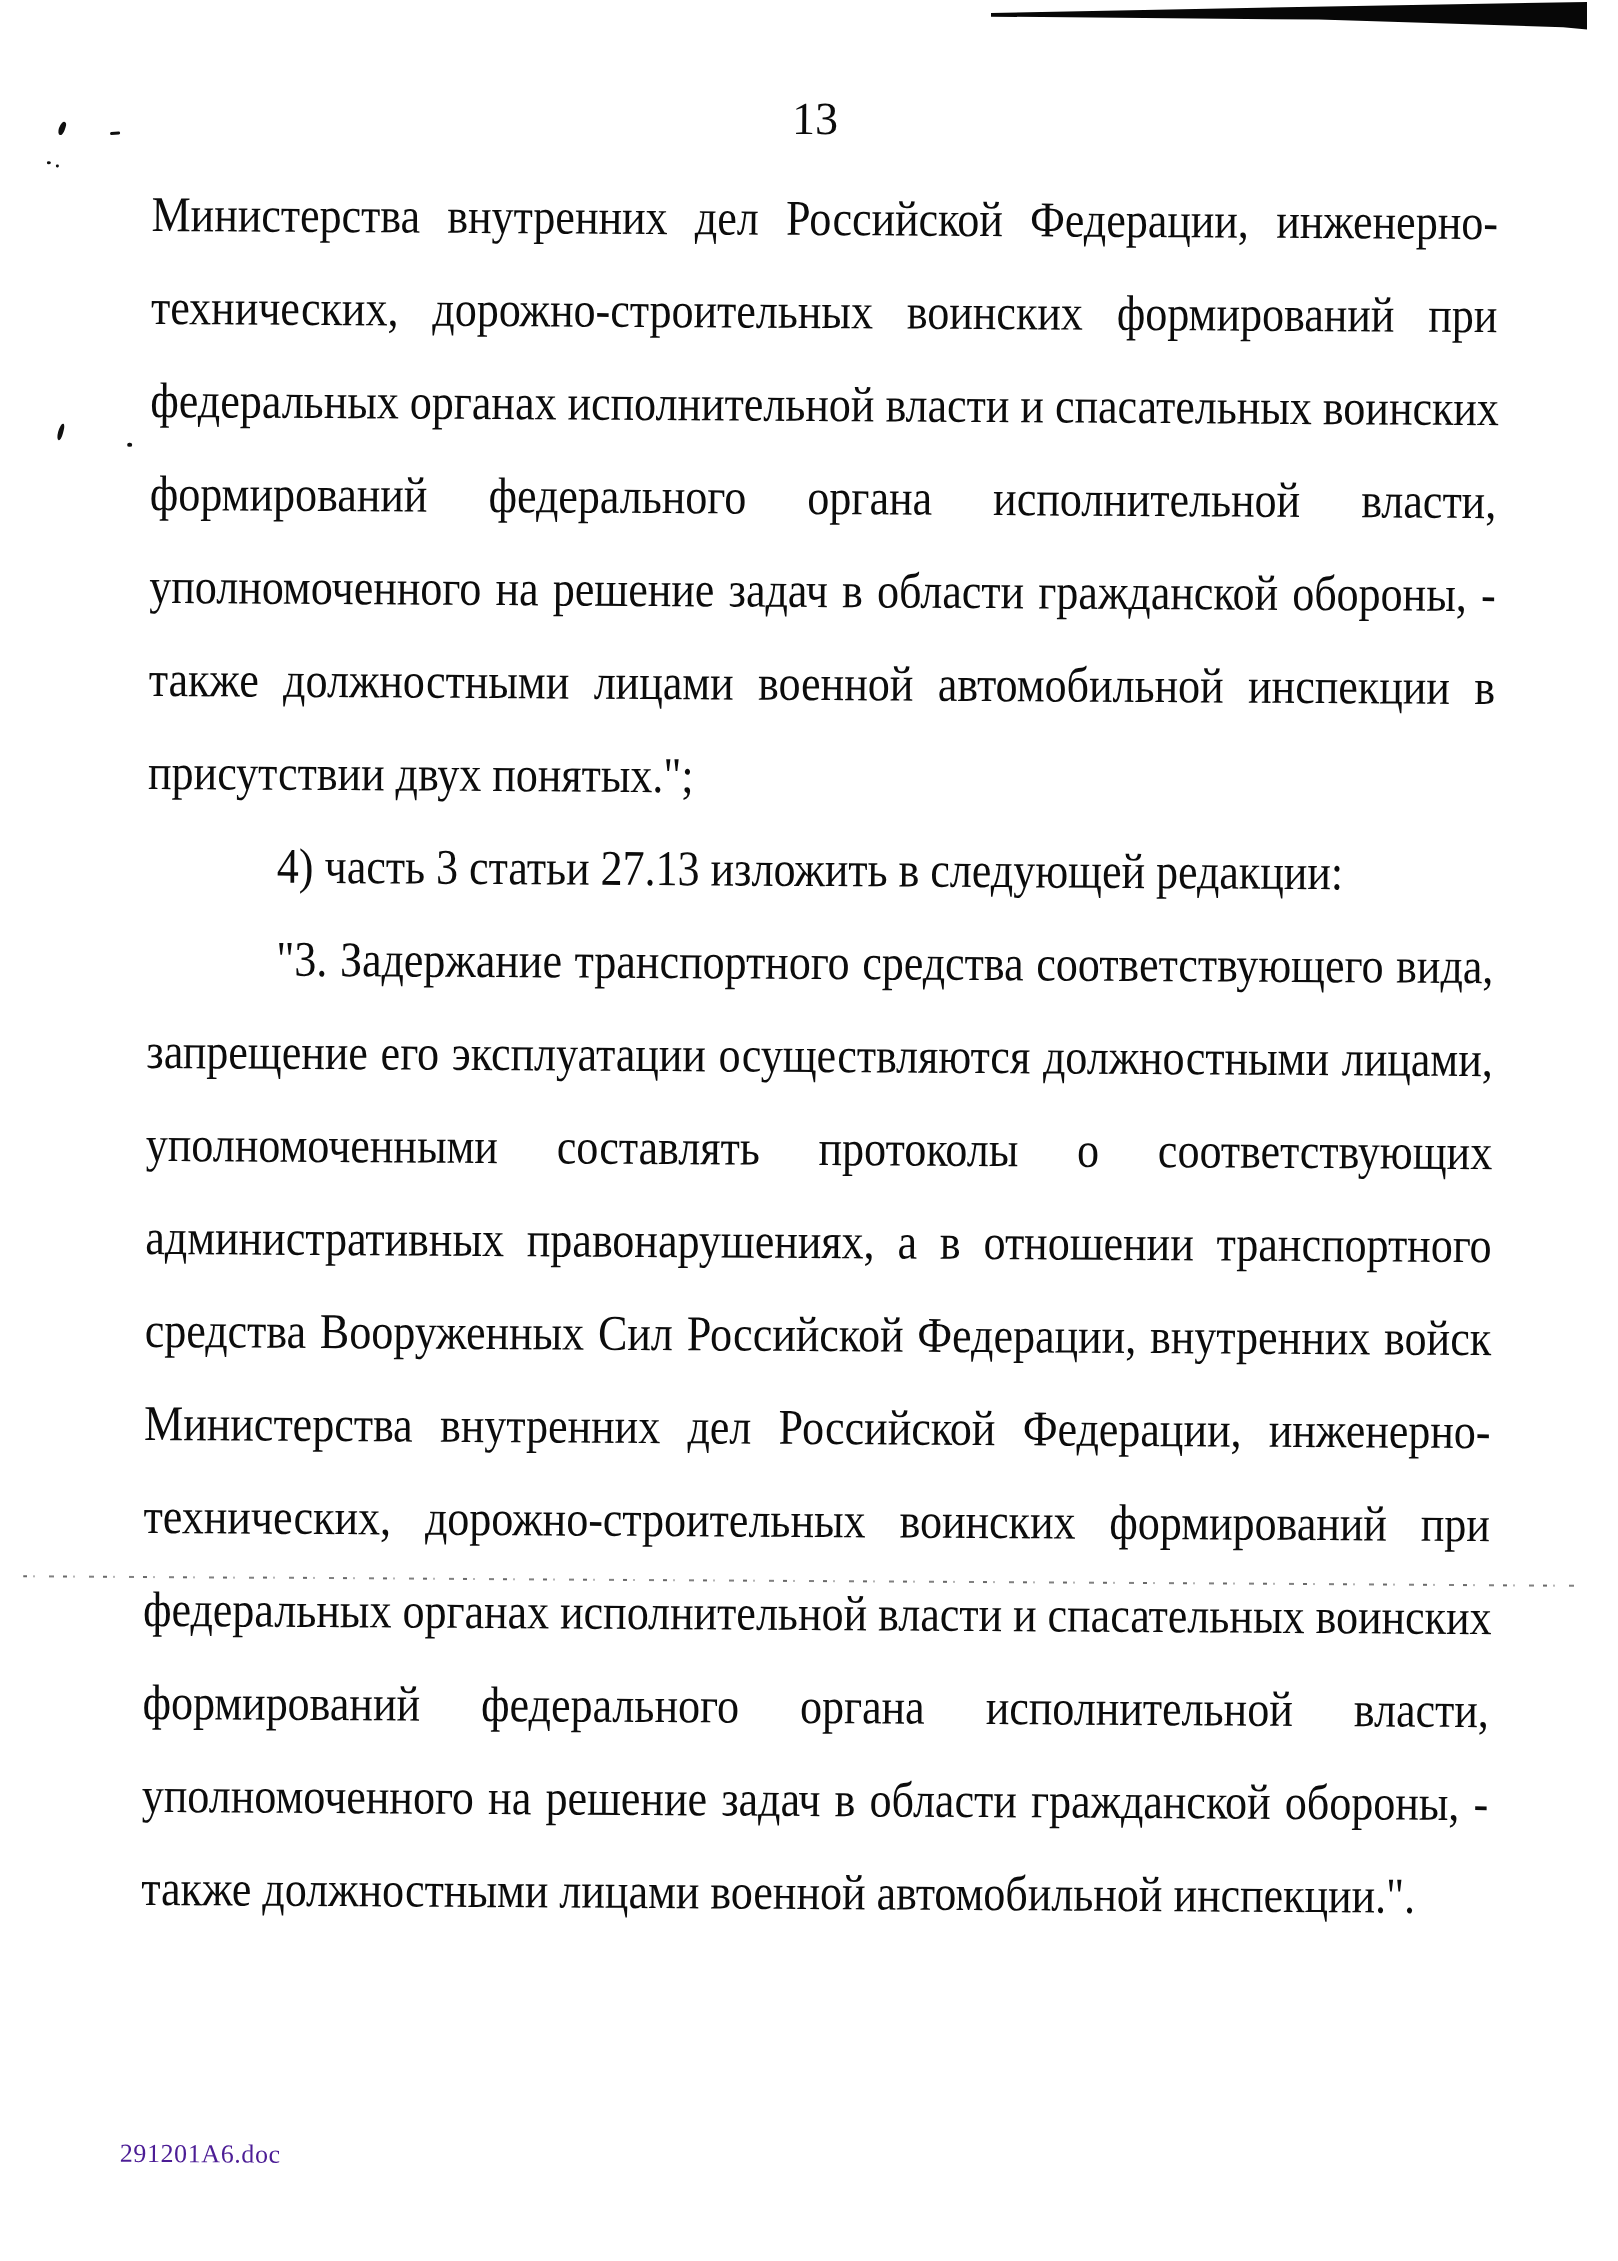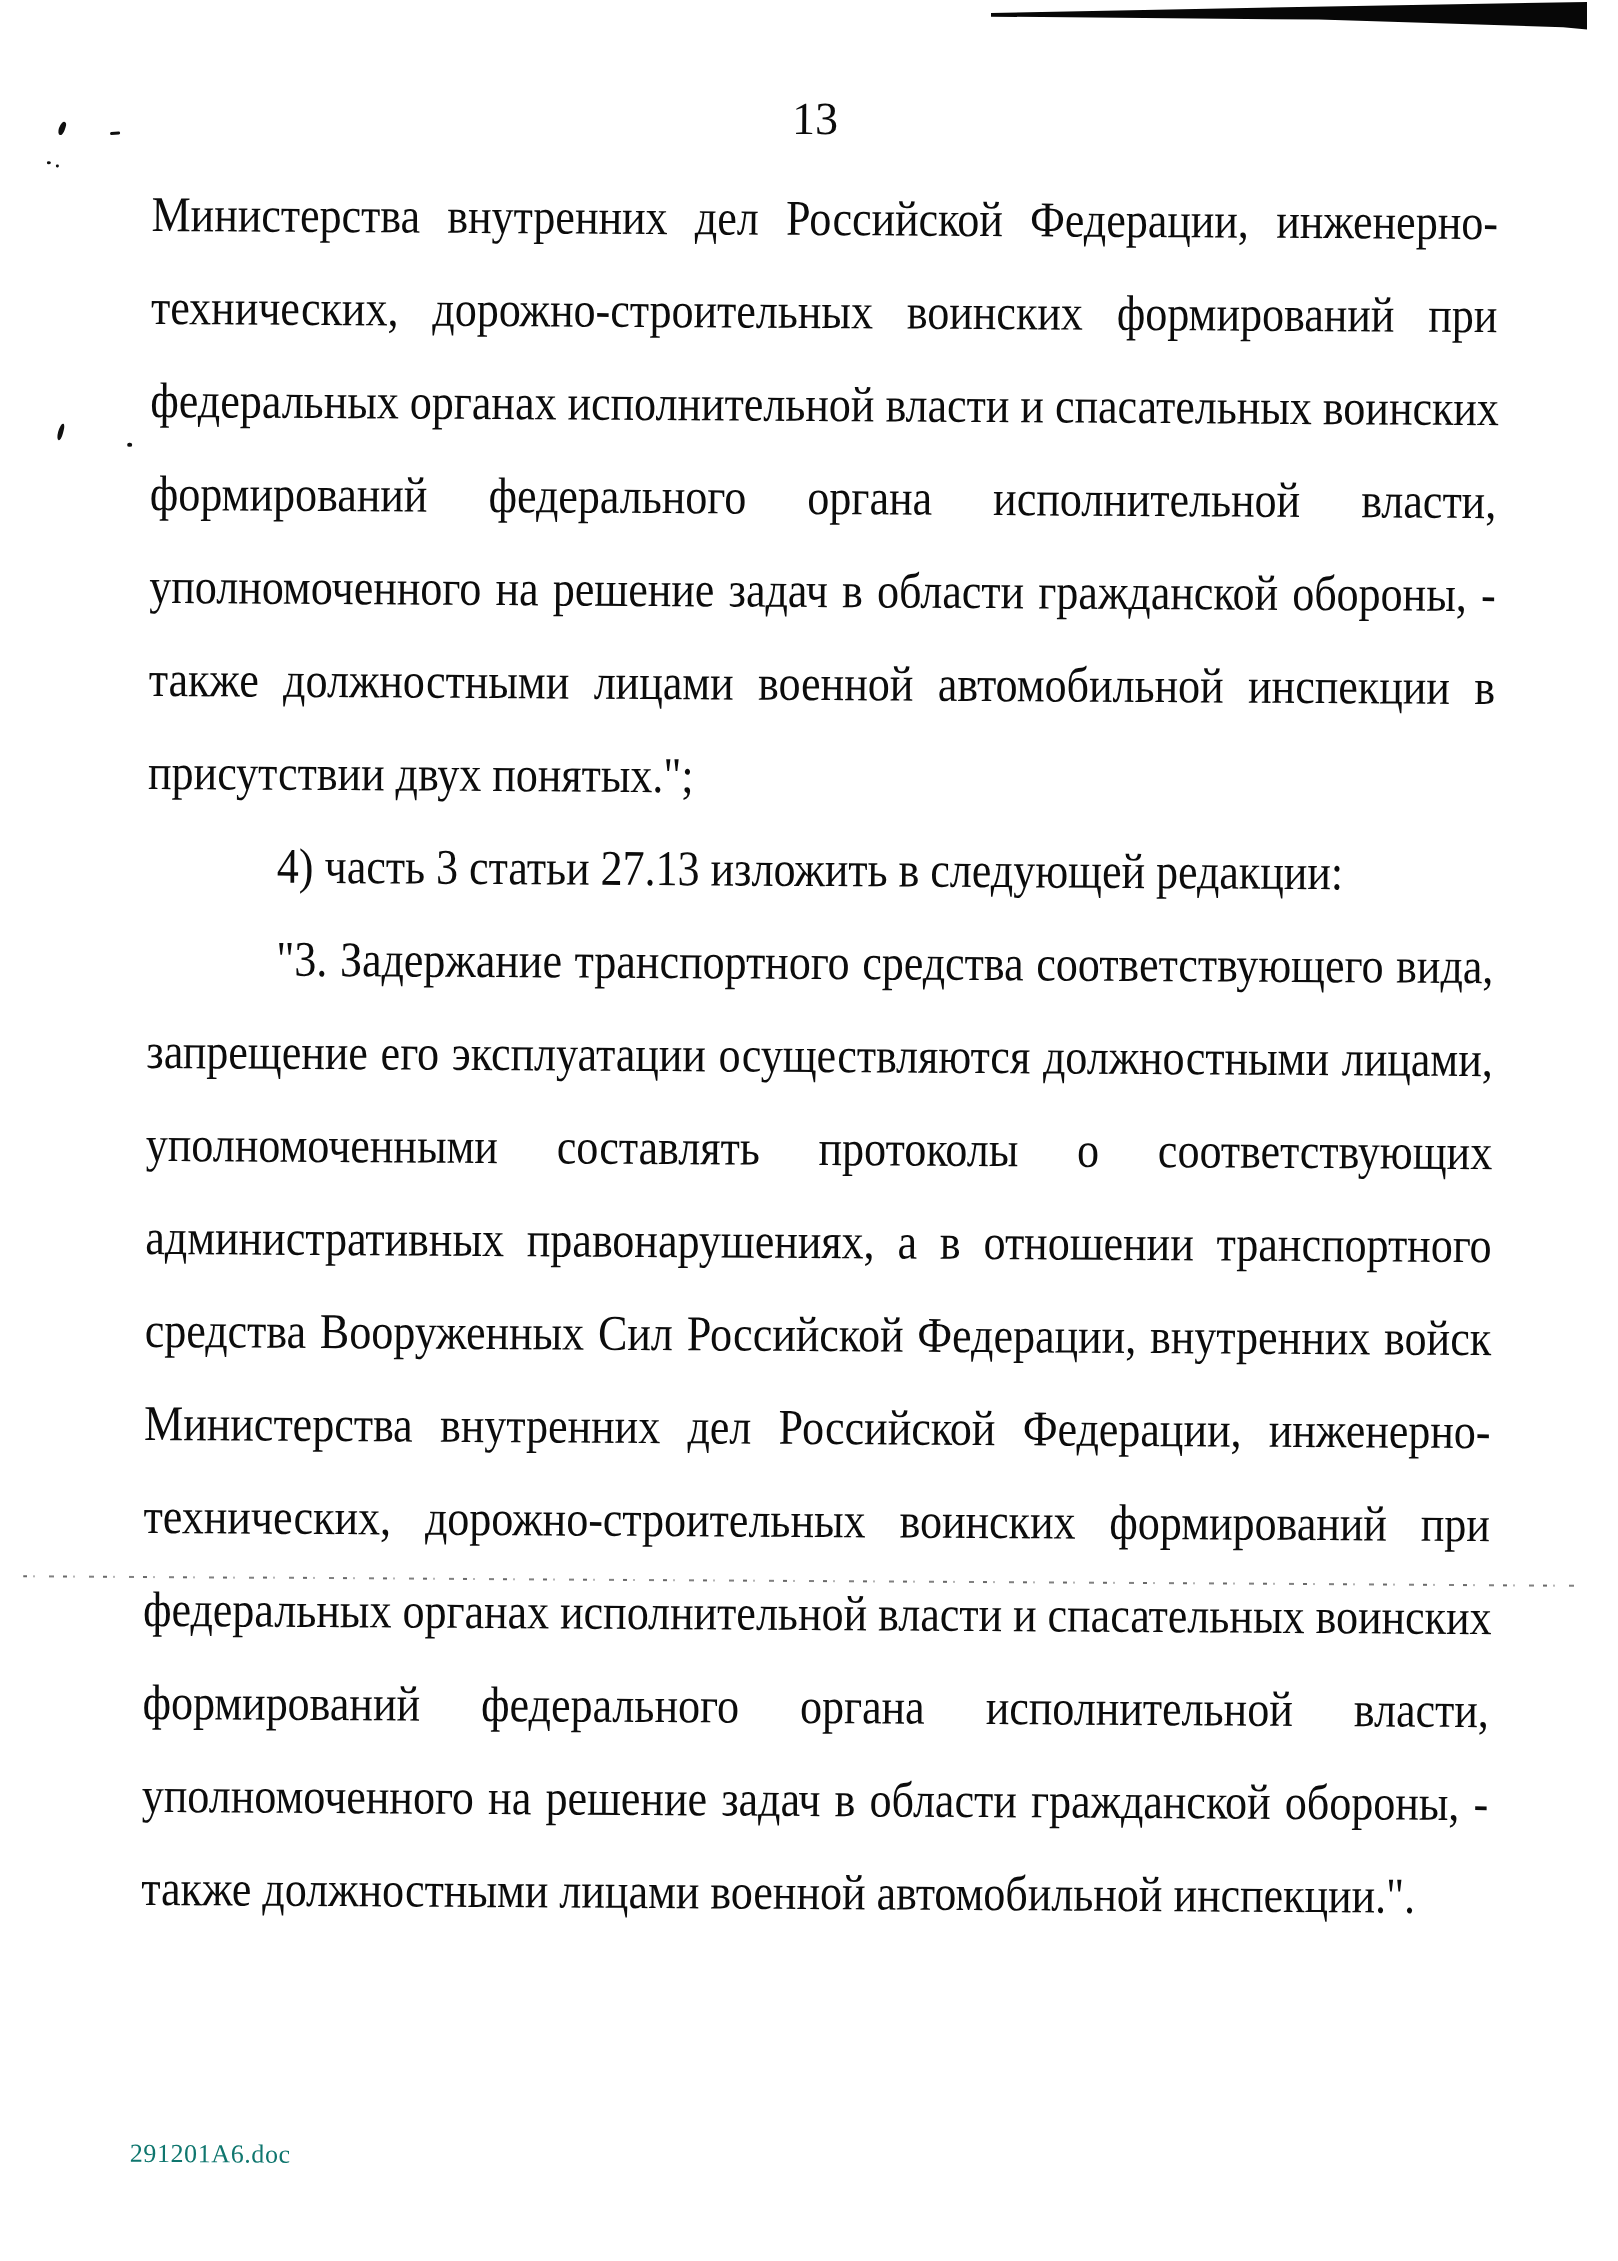--- a/index.html
+++ b/index.html
@@ -50,26 +50,26 @@
   }
   .ln.left {
     text-align: left;
     text-align-last: left;
   }
   .ln.ind {
     text-indent: 147px;
   }
   .footer-filename {
     position: absolute;
-    left: 136px;
+    left: 126px;
     top: 2145px;
     font-size: 26px;
     line-height: 1;
     letter-spacing: 0.6px;
-    color: #0f766e;
+    color: #4c1d95;
   }
   
   .streak-top-right {
     position: absolute;
     left: 991px;
     top: 1.3px;
     width: 596px;
     height: 29.5px;
     background: #070707;
     clip-path: polygon(0 40%, 45% 22%, 100% 2%, 100% 96%, 96% 88%, 55% 62%, 0 52%);

